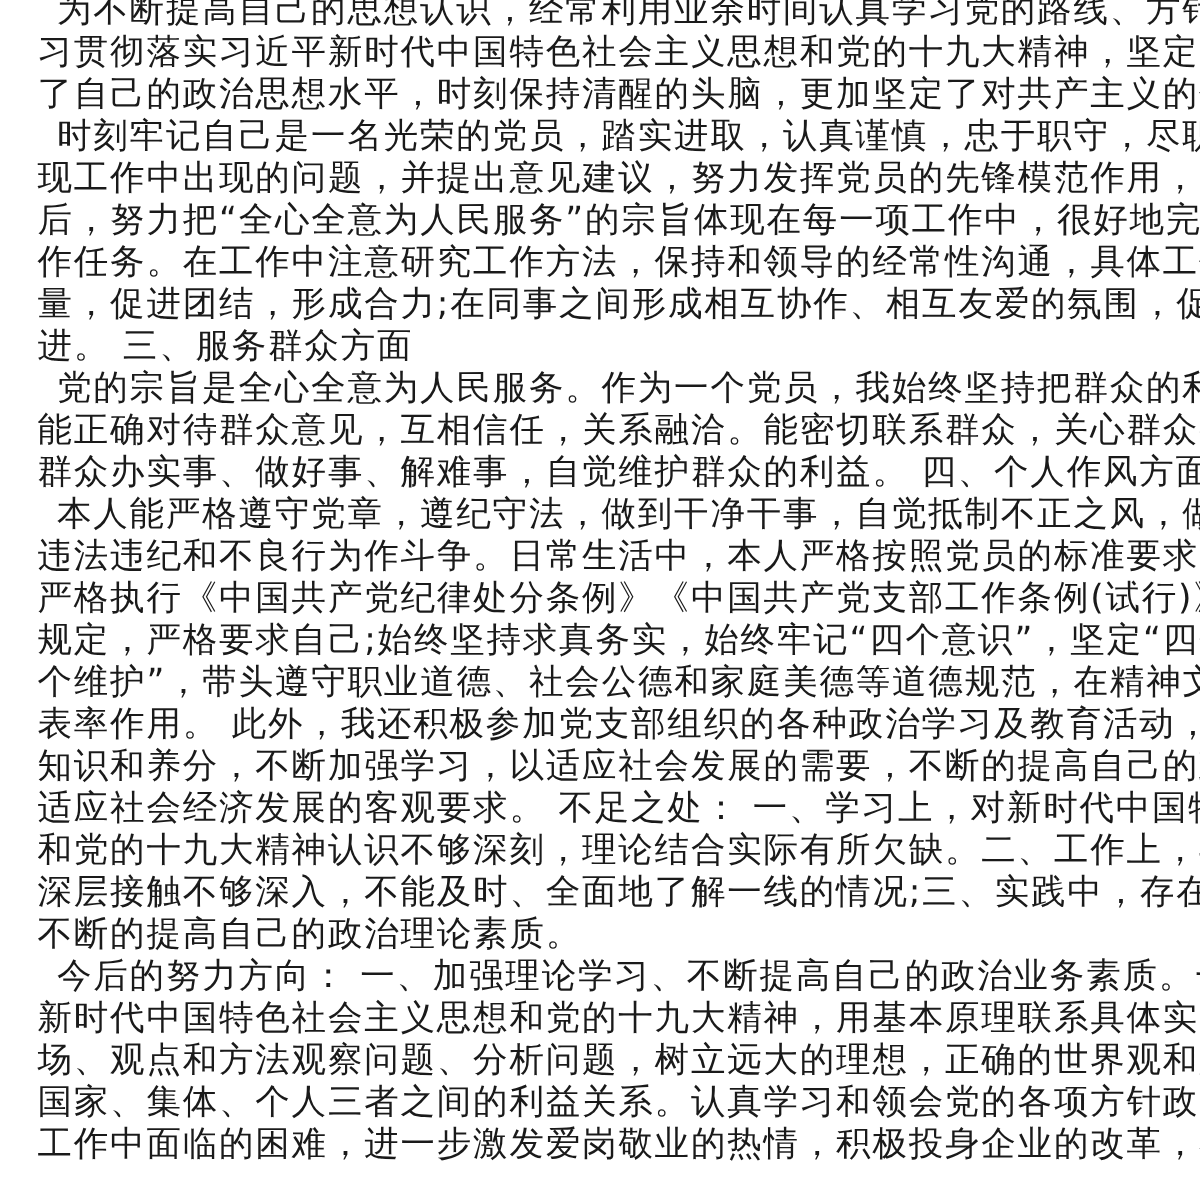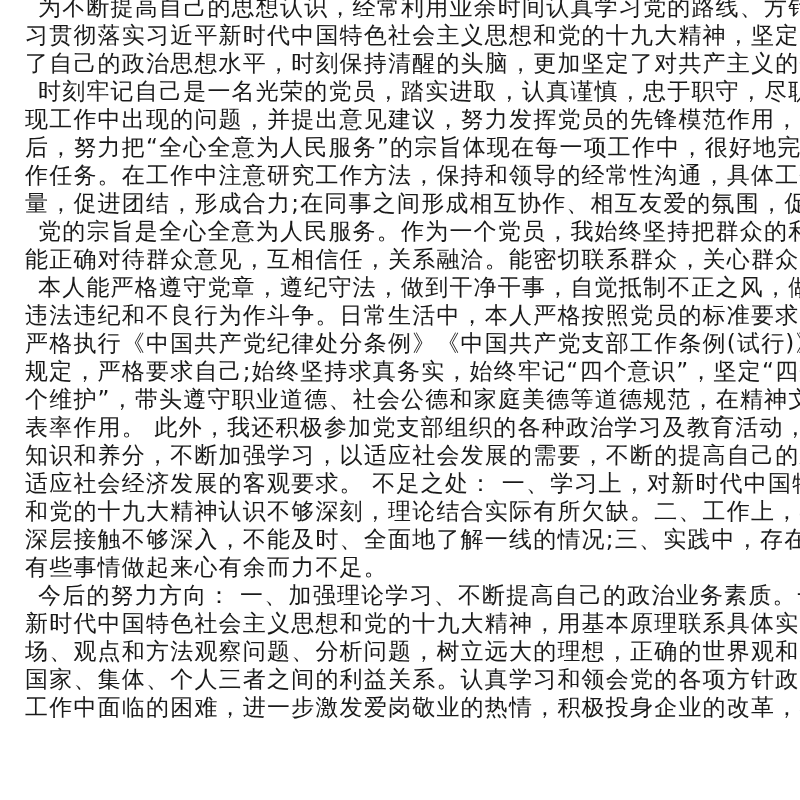--- a/index.html
+++ b/index.html
@@ -30,33 +30,35 @@
 
 <div class="page" id="page">
     <div class="line indent">为不断提高自己的思想认识，经常利用业余时间认真学习党的路线、方针、政策，深入学</div>
     <div class="line">习贯彻落实习近平新时代中国特色社会主义思想和党的十九大精神，坚定了政治立场，提高</div>
     <div class="line">了自己的政治思想水平，时刻保持清醒的头脑，更加坚定了对共产主义的信念。 二、工作</div>
     <div class="line indent">时刻牢记自己是一名光荣的党员，踏实进取，认真谨慎，忠于职守，尽职尽责，能及时发</div>
     <div class="line">现工作中出现的问题，并提出意见建议，努力发挥党员的先锋模范作用，吃苦在前、享受在</div>
     <div class="line">后，努力把“全心全意为人民服务”的宗旨体现在每一项工作中，很好地完成了全年的各项工</div>
     <div class="line">作任务。在工作中注意研究工作方法，保持和领导的经常性沟通，具体工作安排与同事多商</div>
     <div class="line">量，促进团结，形成合力;在同事之间形成相互协作、相互友爱的氛围，促进工程项目稳步前</div>
+    <div class="line">进。 三、服务群众方面</div>
     <div class="line indent">党的宗旨是全心全意为人民服务。作为一个党员，我始终坚持把群众的利益放在第一位。</div>
     <div class="line">能正确对待群众意见，互相信任，关系融洽。能密切联系群众，关心群众疾苦，诚心诚意为</div>
+    <div class="line">群众办实事、做好事、解难事，自觉维护群众的利益。 四、个人作风方面</div>
     <div class="line indent">本人能严格遵守党章，遵纪守法，做到干净干事，自觉抵制不正之风，做好表率，勇于同</div>
     <div class="line">违法违纪和不良行为作斗争。日常生活中，本人严格按照党员的标准要求自己的一言一行，</div>
     <div class="line">严格执行《中国共产党纪律处分条例》《中国共产党支部工作条例(试行)》和廉洁自律的各项</div>
     <div class="line">规定，严格要求自己;始终坚持求真务实，始终牢记“四个意识”，坚定“四个自信”坚决做到“两</div>
     <div class="line">个维护”，带头遵守职业道德、社会公德和家庭美德等道德规范，在精神文明建设中发挥了</div>
     <div class="line">表率作用。 此外，我还积极参加党支部组织的各种政治学习及教育活动，为自己补充新的</div>
     <div class="line">知识和养分，不断加强学习，以适应社会发展的需要，不断的提高自己的政治理论素质，以</div>
     <div class="line">适应社会经济发展的客观要求。 不足之处： 一、学习上，对新时代中国特色社会主义思想</div>
     <div class="line">和党的十九大精神认识不够深刻，理论结合实际有所欠缺。二、工作上，与一线岗位的同事</div>
     <div class="line">深层接触不够深入，不能及时、全面地了解一线的情况;三、实践中，存在经验不足的现象，</div>
-    <div class="line">有些事情做起来心有余而力不足。</div>
+    <div class="line">不断的提高自己的政治理论素质。</div>
     <div class="line indent">今后的努力方向： 一、加强理论学习、不断提高自己的政治业务素质。一是继续深入学习</div>
     <div class="line">新时代中国特色社会主义思想和党的十九大精神，用基本原理联系具体实际，用唯物主义立</div>
     <div class="line">场、观点和方法观察问题、分析问题，树立远大的理想，正确的世界观和人生观，正确处理</div>
     <div class="line">国家、集体、个人三者之间的利益关系。认真学习和领会党的各项方针政策，正确对待目前</div>
     <div class="line">工作中面临的困难，进一步激发爱岗敬业的热情，积极投身企业的改革，在平凡的岗位上自</div>
   </div>
 
 <div class="watermark" style="left:170px;top:200px;"></div>
 <div class="watermark" style="left:420px;top:120px;"></div>
 <div class="watermark" style="left:300px;top:420px;"></div>

